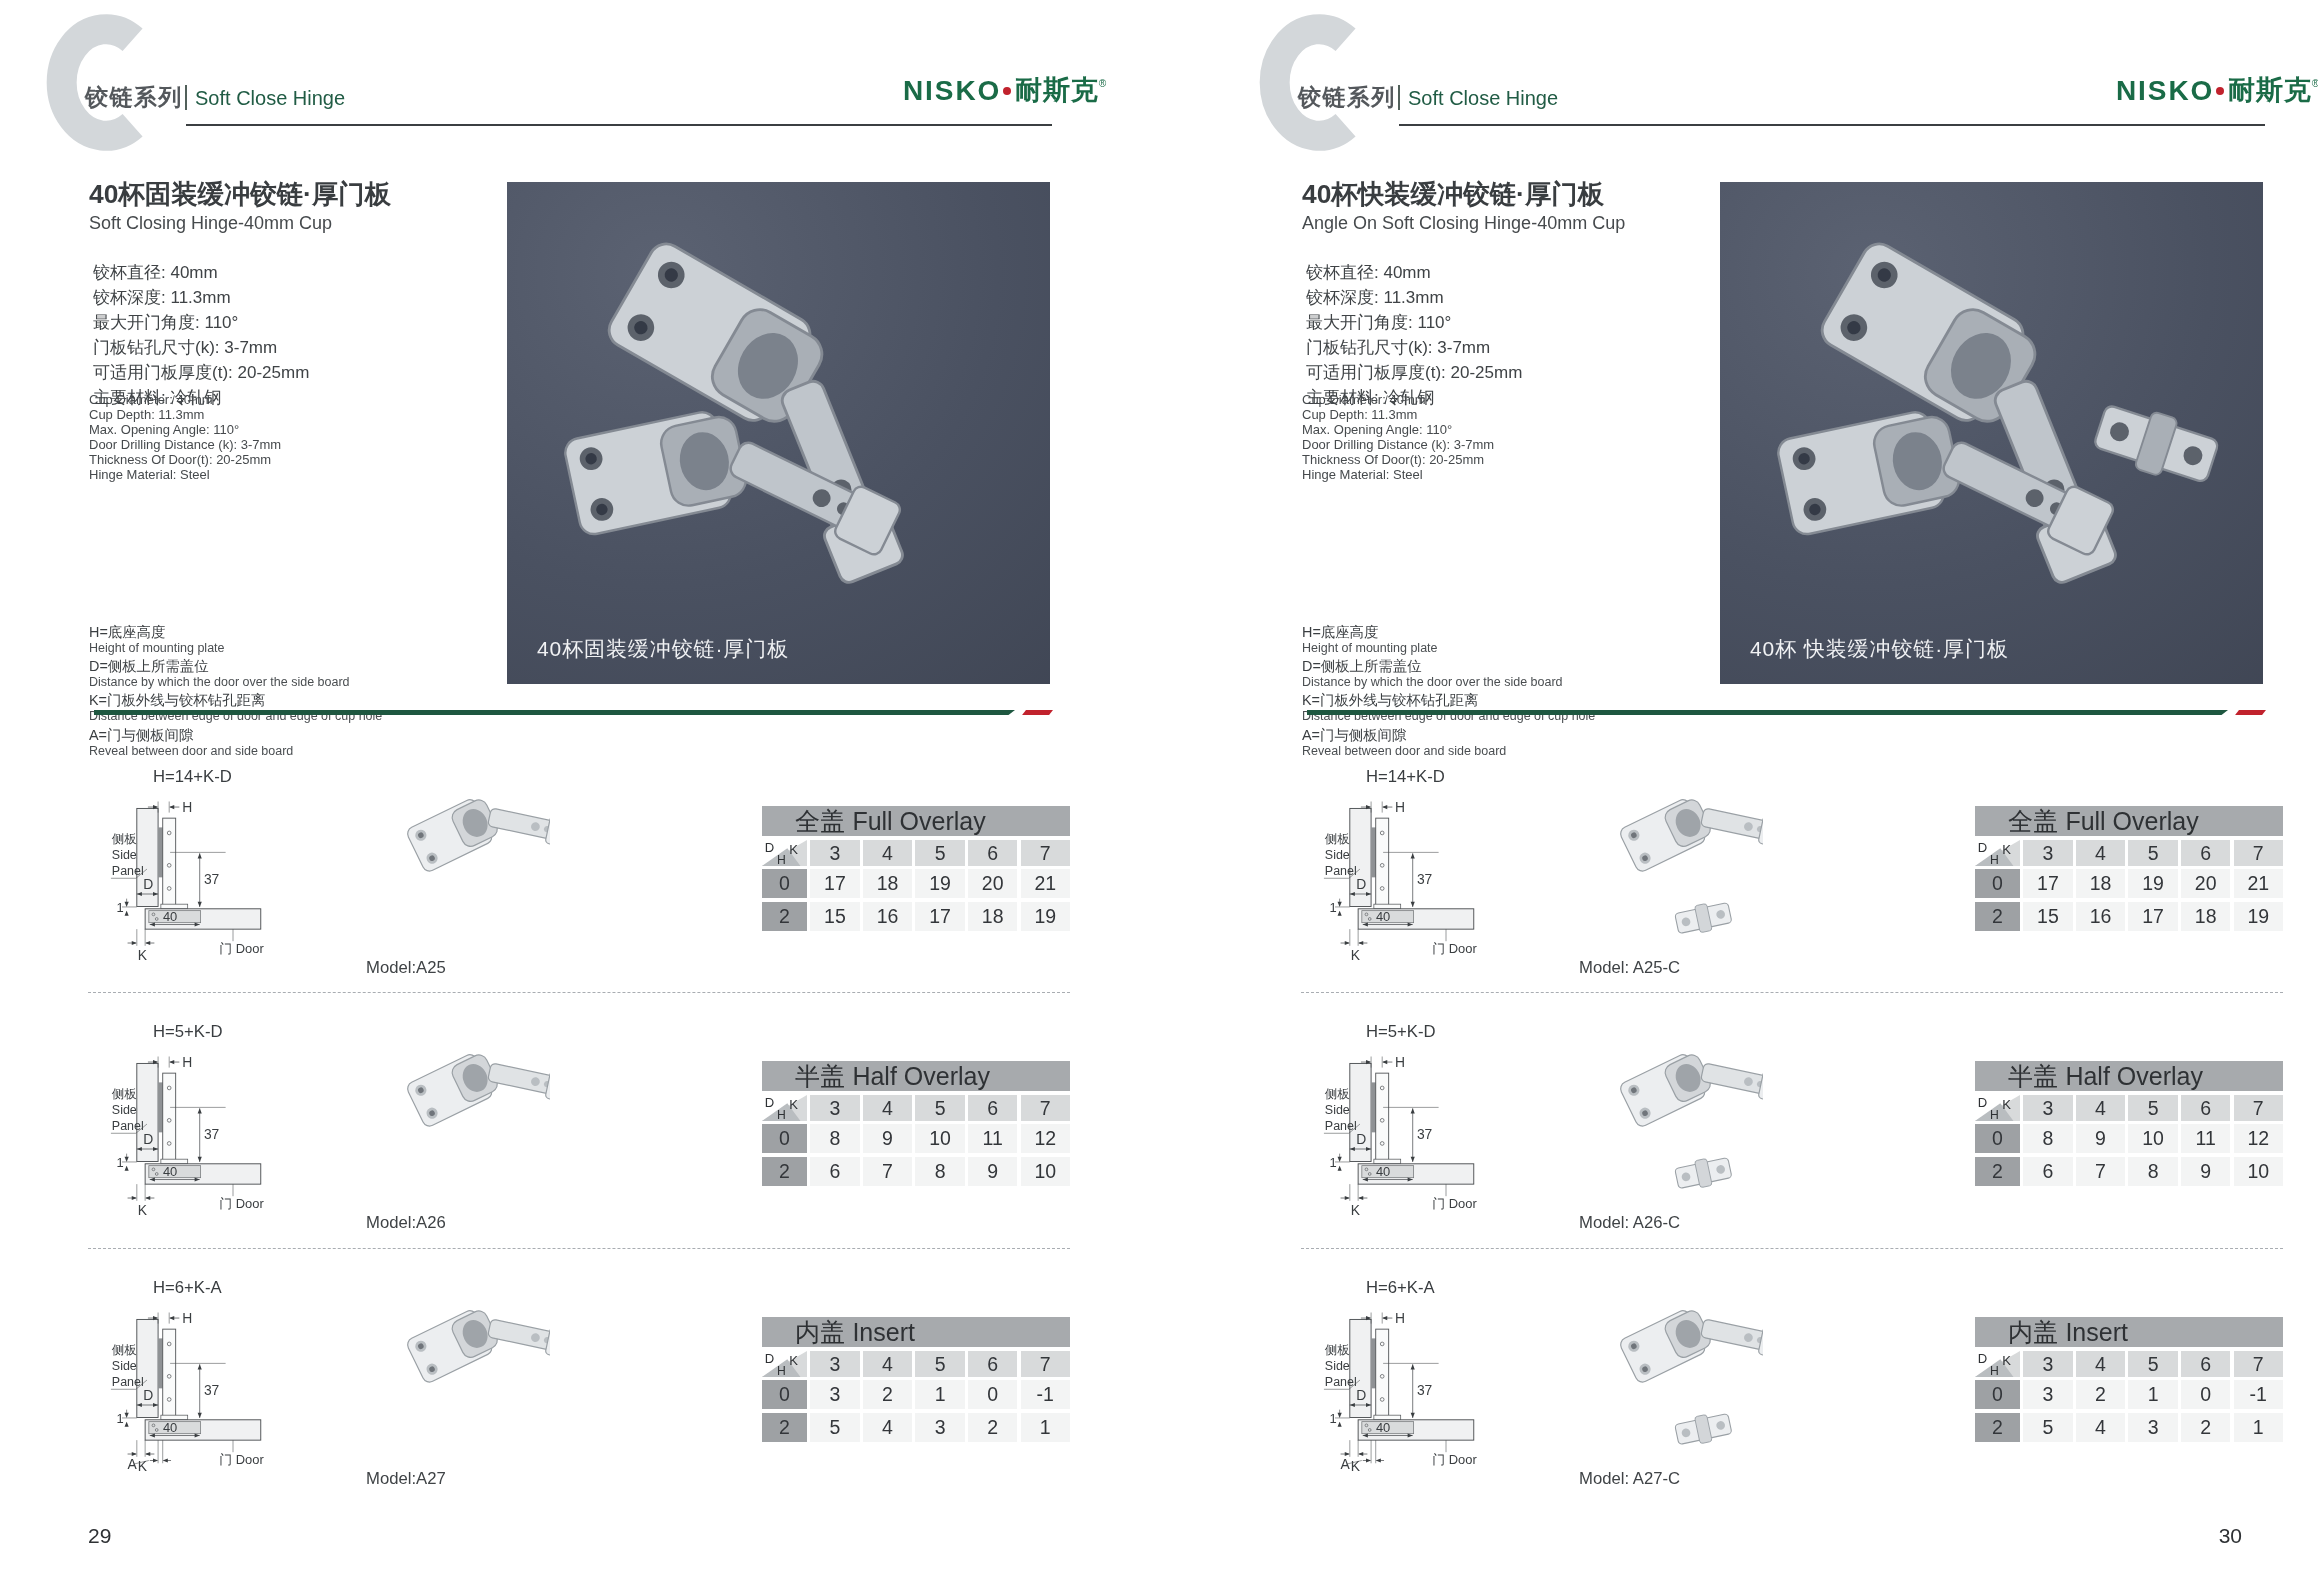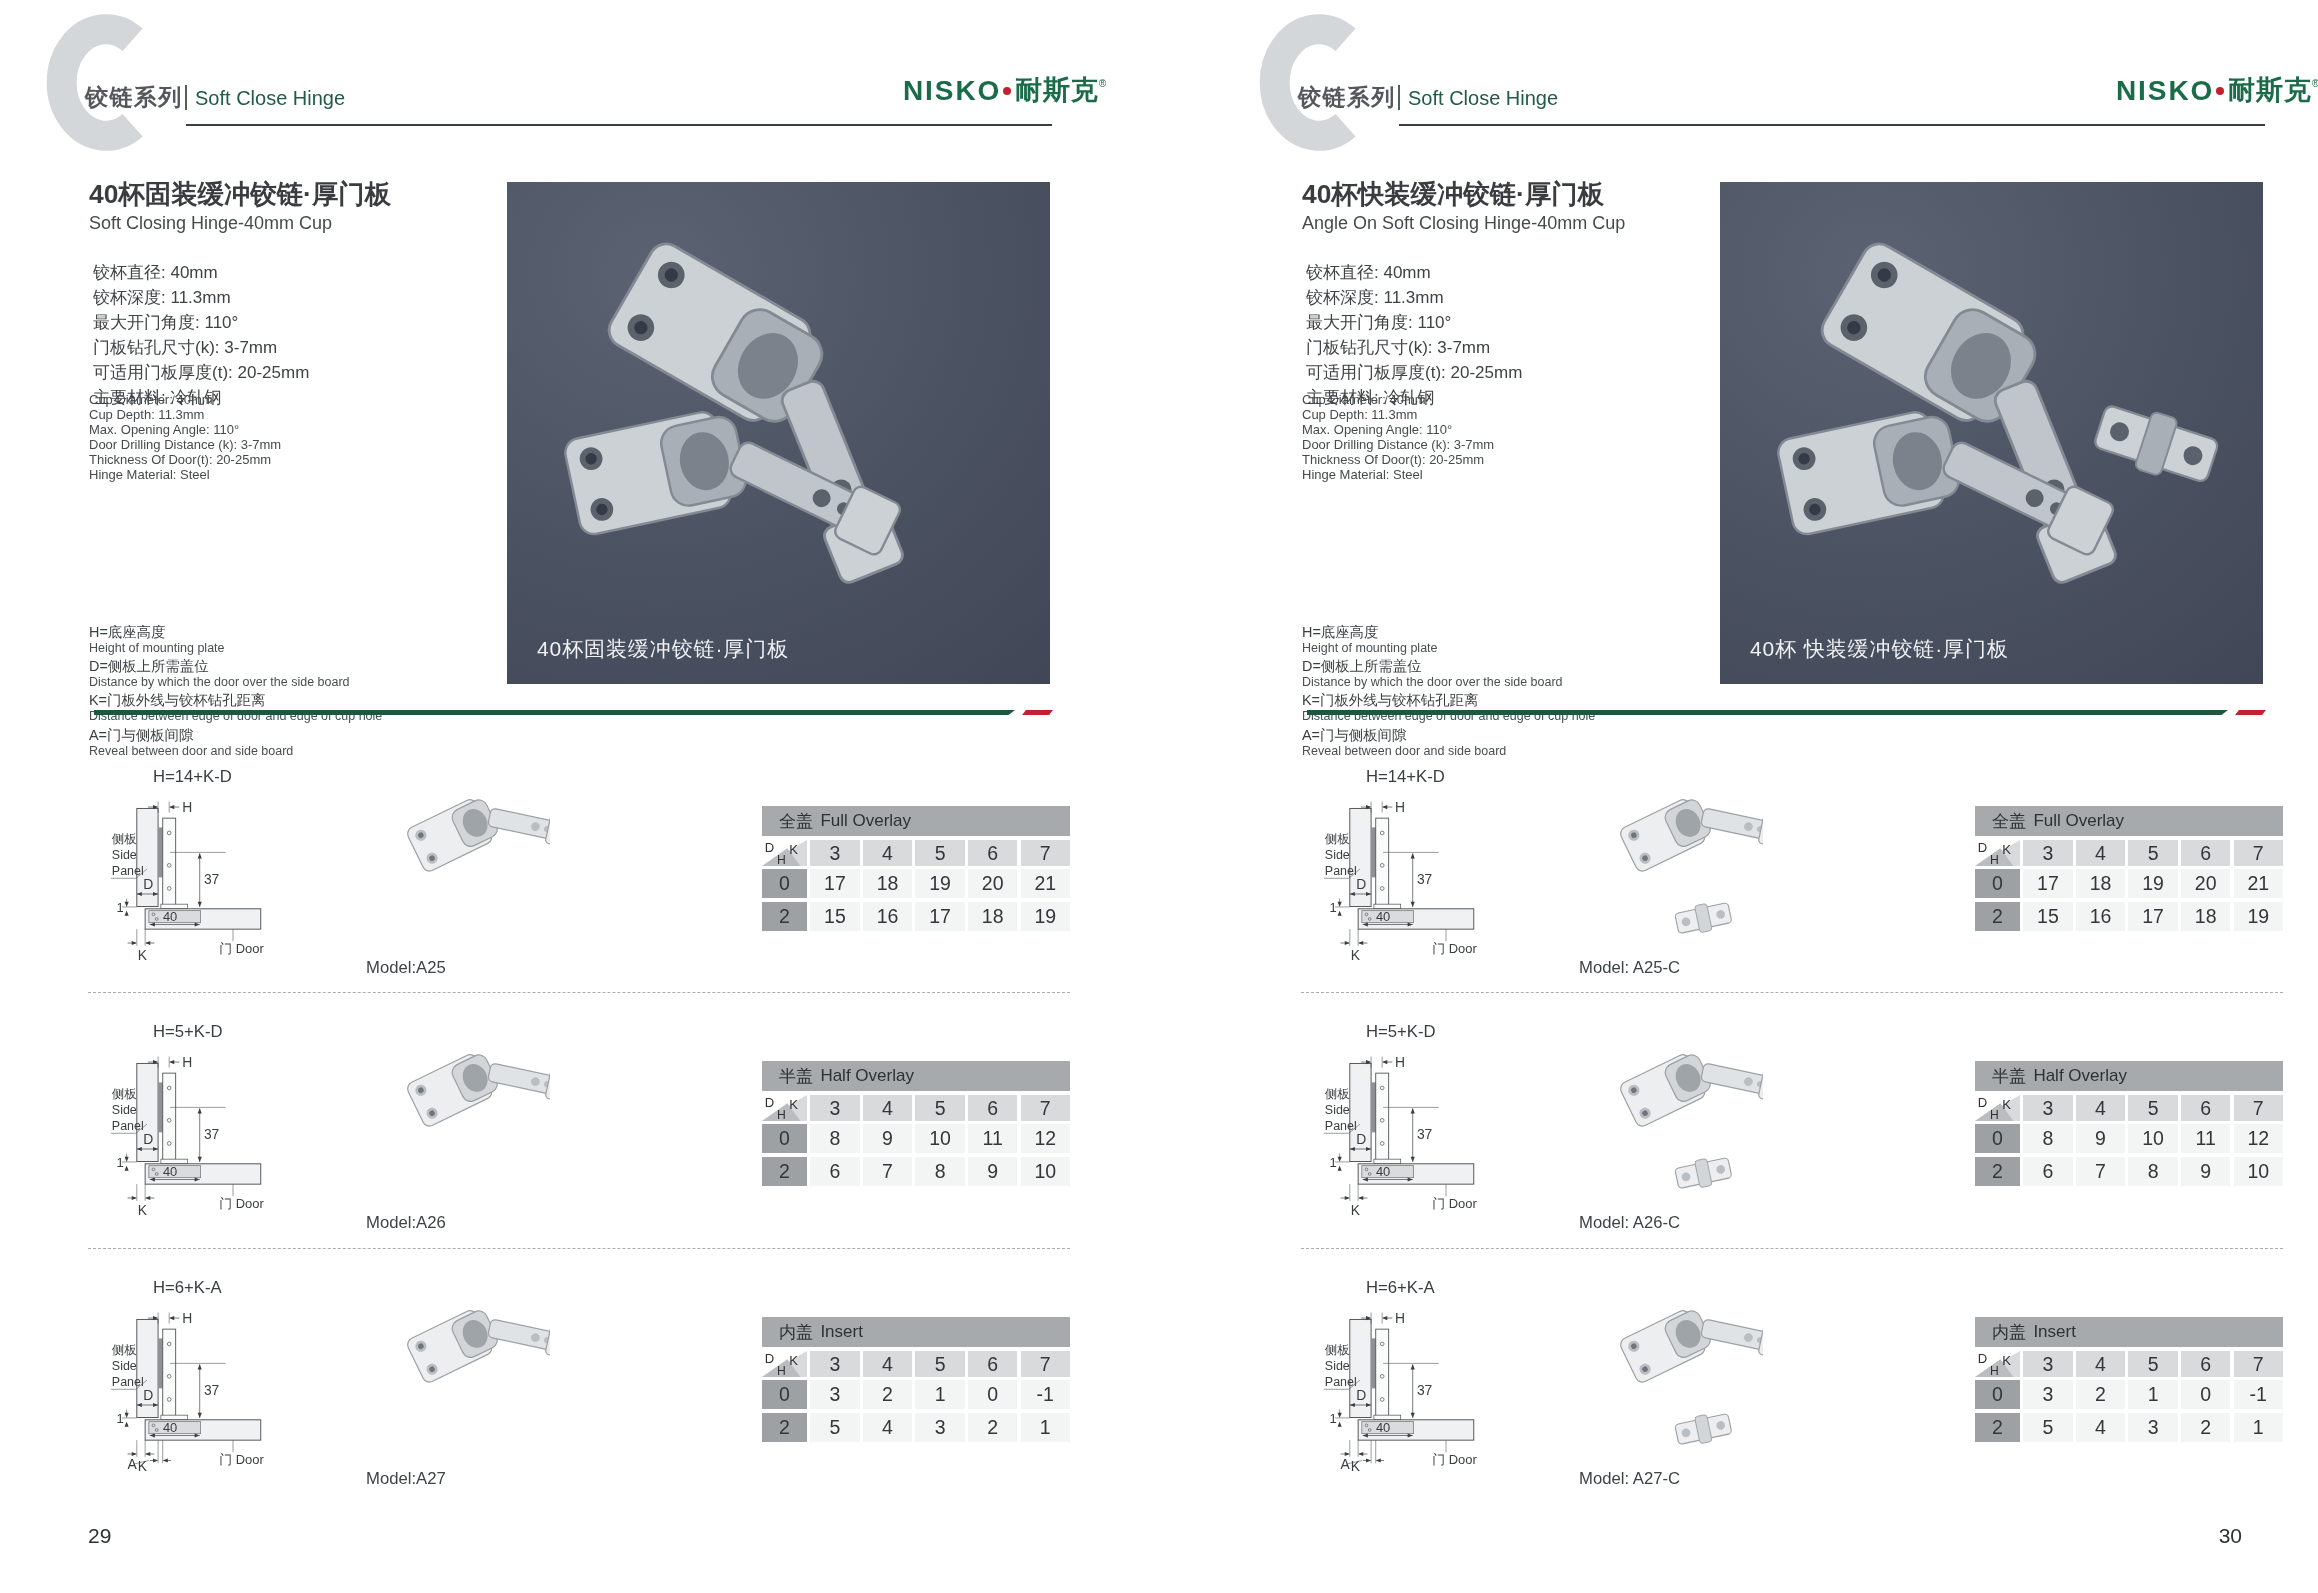--- a/index.html
+++ b/index.html
@@ -53,21 +53,21 @@
   .formula{position:absolute;left:153px;top:5.6px;font-size:16.7px;color:#393d40;font-weight:500;}
   .diagram{position:absolute;left:109px;top:22px;width:199px;height:185px;}
   .diagram text{font-family:"Liberation Sans",sans-serif;fill:#3a3e41;}
   .hinge-art{position:absolute;left:392px;top:0px;width:158px;height:176px;}
   .model{position:absolute;left:366px;top:197px;font-size:16.7px;color:#3f4346;white-space:nowrap;}
   .dash{position:absolute;left:88px;width:982px;height:0;border-top:1.4px dashed var(--dash,#a9adb2);}
 
   
   .tbl{position:absolute;left:762px;top:45px;width:308px;}
   .tbl-title{height:30px;background:var(--tbl-title-bg,#a7aaad);display:flex;align-items:center;
-             padding-left:17px;gap:7.4px;font-size:17px;font-weight:500;color:#2e3134;}
+             padding-left:33px;gap:7.4px;font-size:25px;font-weight:500;color:#2e3134;}
   .tbl-grid{display:grid;grid-template-columns:45px repeat(5,1fr);grid-template-rows:26px 29px 29px;
             gap:3.2px;margin-top:4.2px;}
   .cell{display:flex;align-items:center;justify-content:center;font-size:19.5px;color:#33363a;}
   .k-cell{background:var(--tbl-k-bg,#d8dadb);}
   .label-cell{background:var(--tbl-label-bg,#9ea1a4);}
   .val-cell{background:var(--tbl-cell-bg,#f3f4f4);}
   .corner-cell{position:relative;background:#fff;overflow:hidden;}
   .corner-cell svg{position:absolute;left:0;top:0;width:100%;height:100%;}
   .corner-cell text{font-family:"Liberation Sans",sans-serif;fill:#2e3134;}
 

